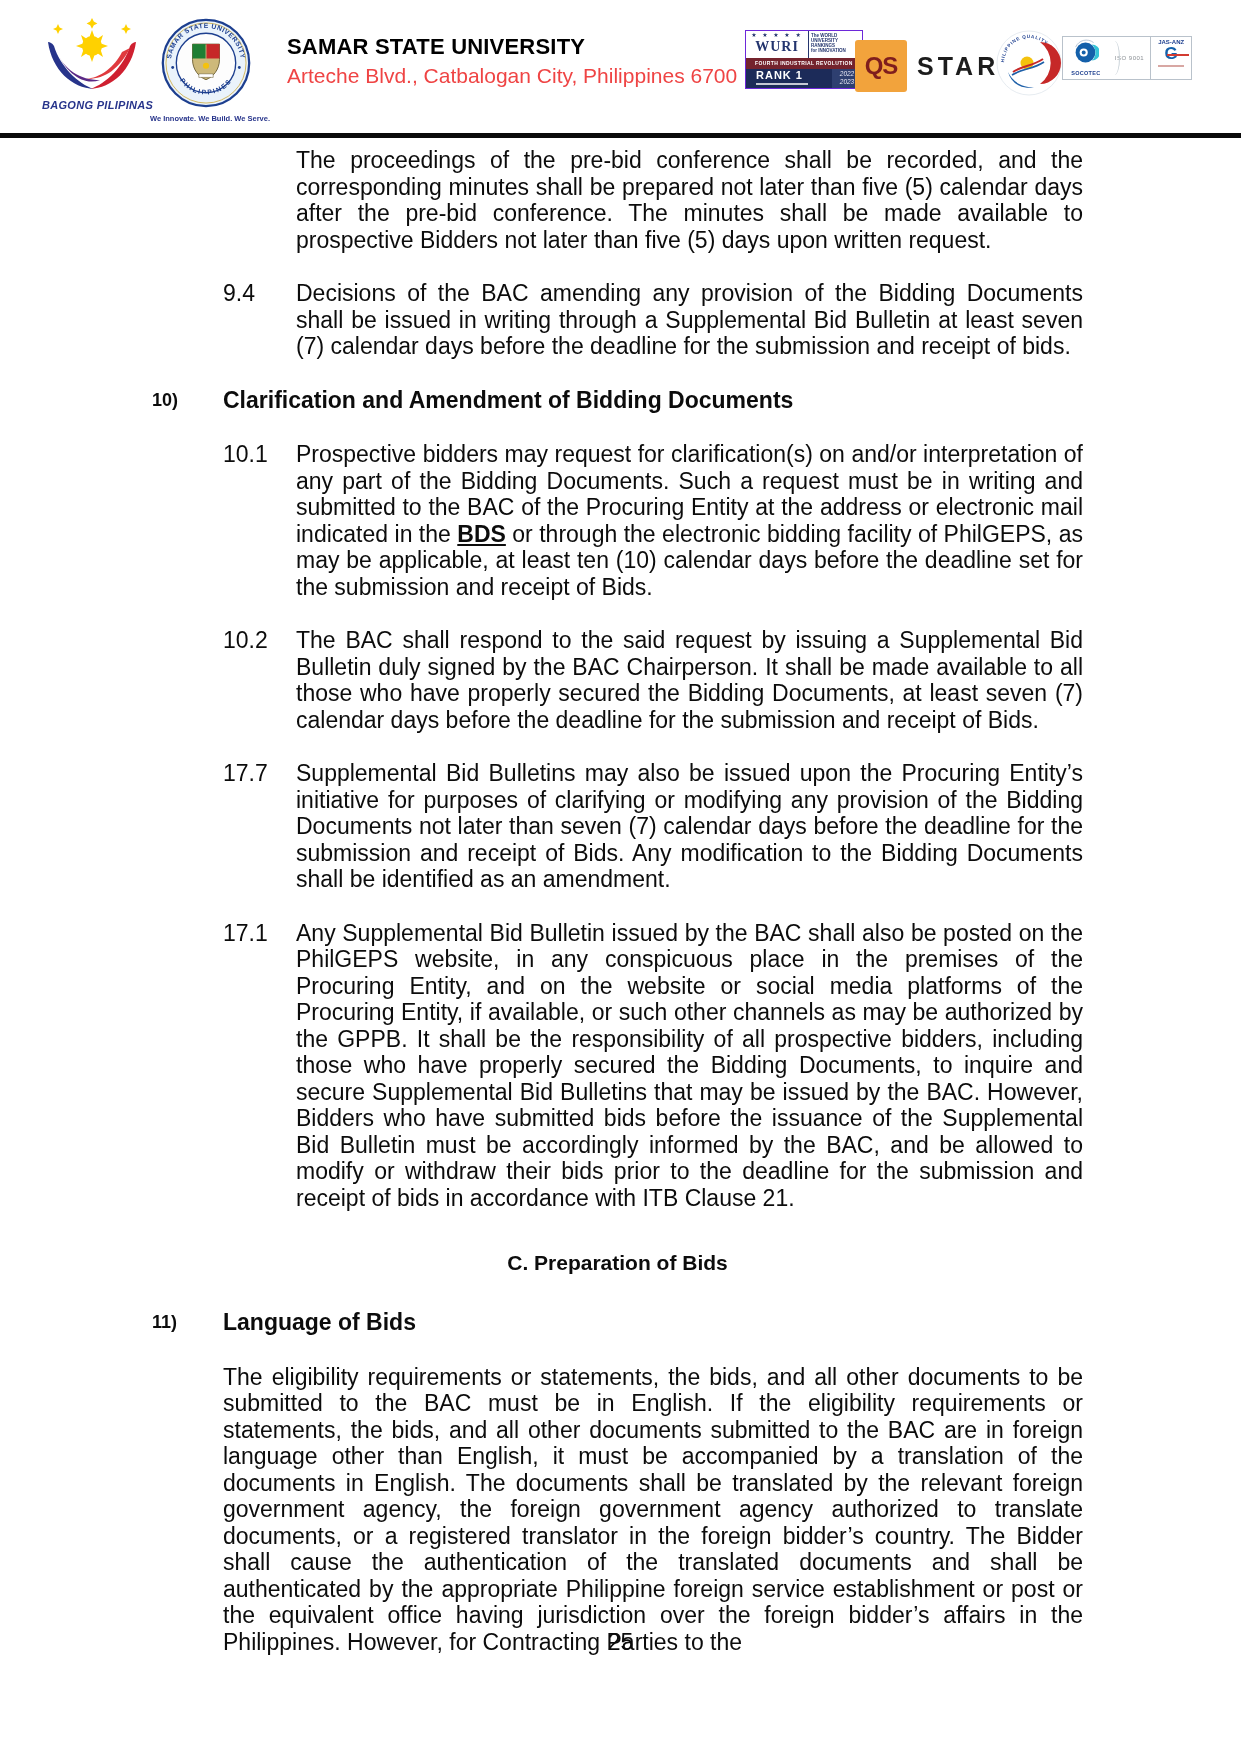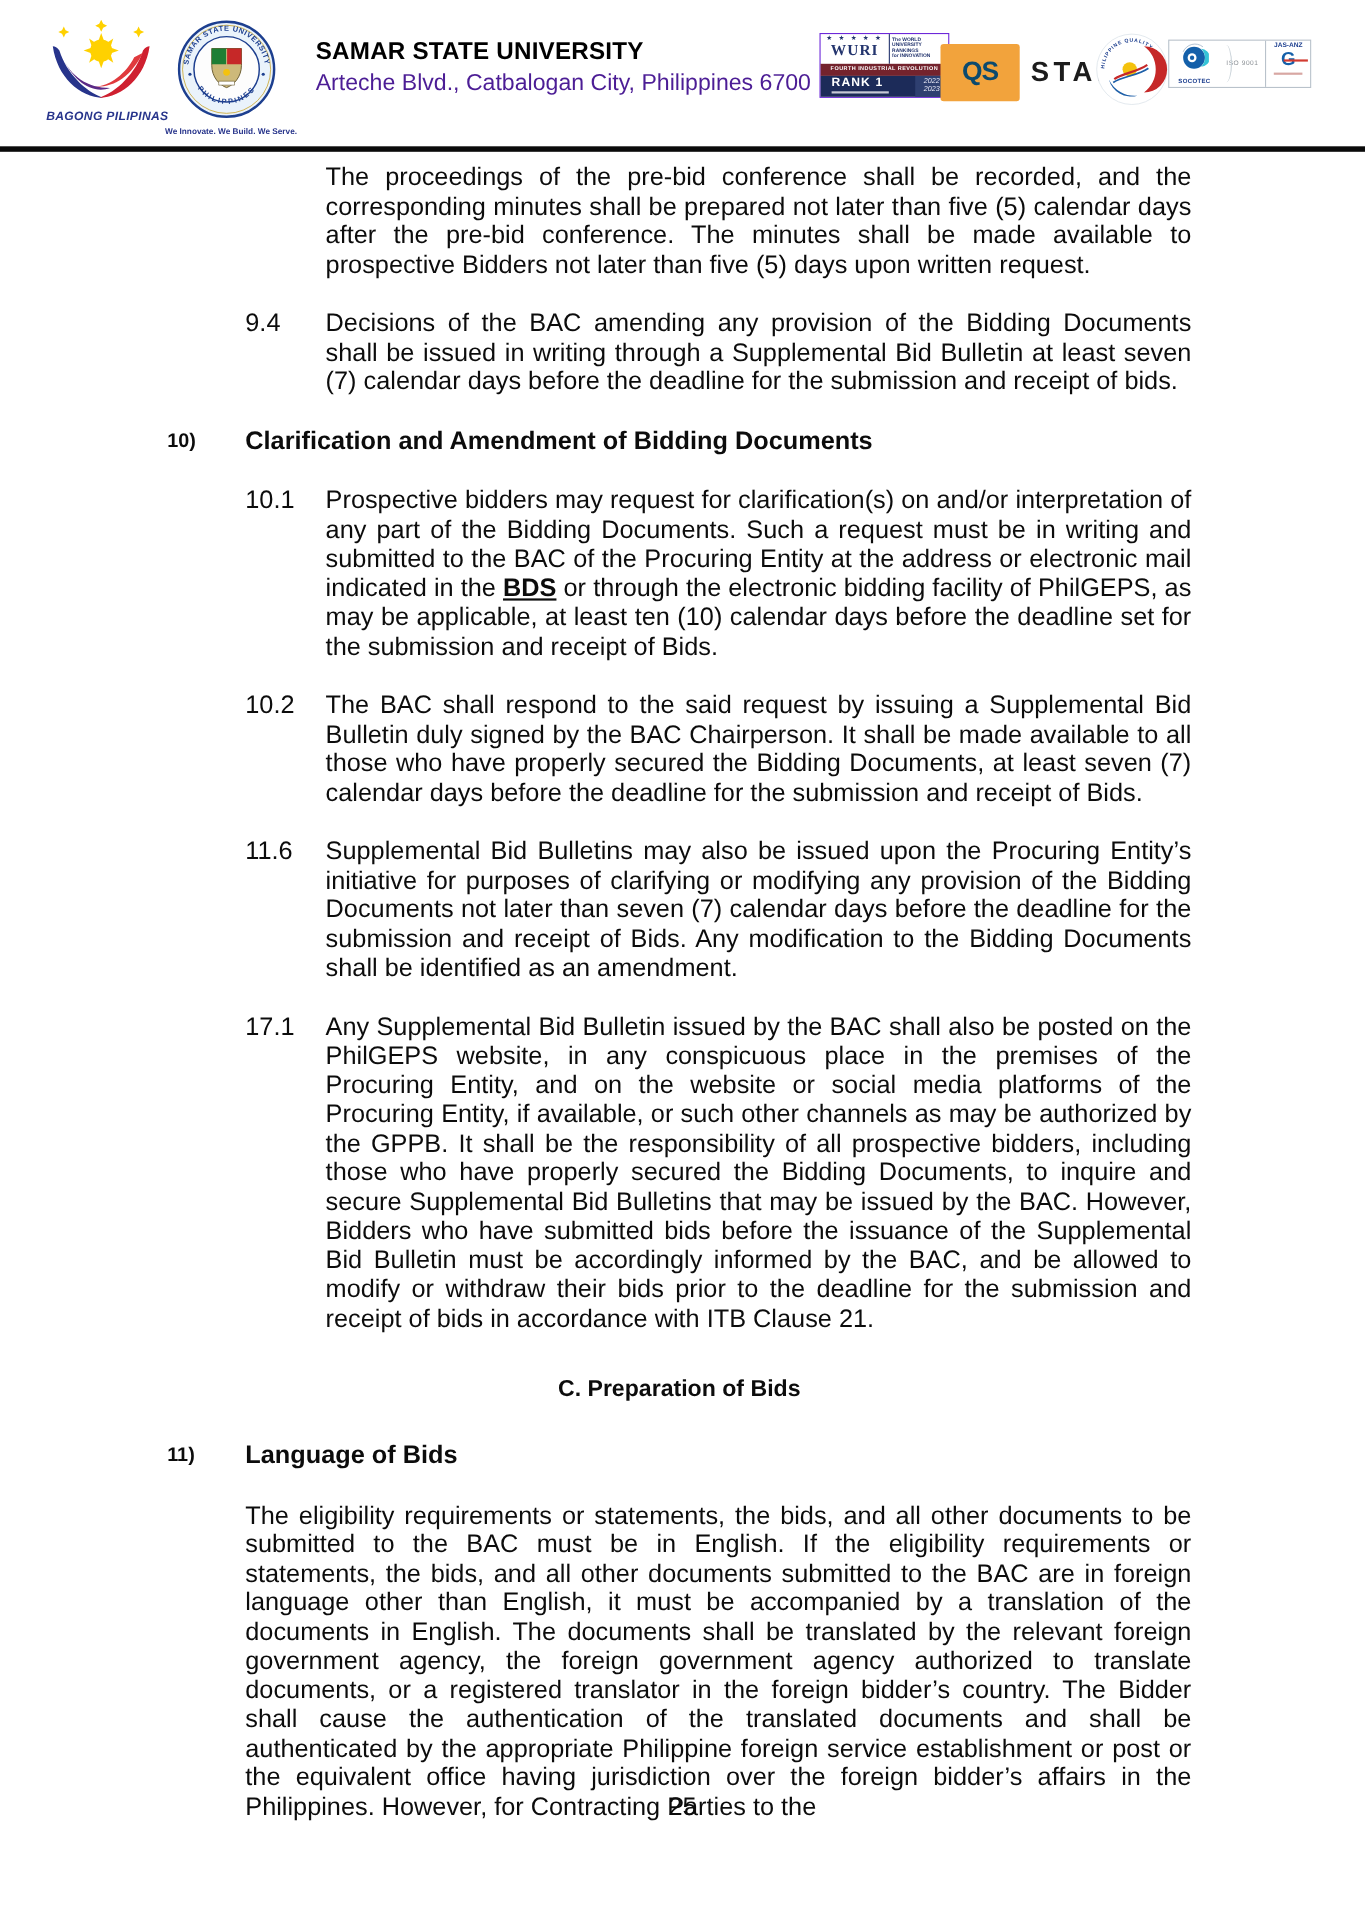--- a/index.html
+++ b/index.html
@@ -11,41 +11,41 @@
   .rule{position:absolute;left:0;top:133px;width:1241px;height:5px;background:#0a0a0a;}
 
   .bp-logo{position:absolute;left:42px;top:16px;width:100px;text-align:center;}
   .bp-text{font-size:11px;font-weight:bold;font-style:italic;color:#27348b;letter-spacing:.3px;margin-top:1px;white-space:nowrap;}
 
   .seal{position:absolute;left:150px;top:18px;width:112px;text-align:center;}
   .motto{font-size:7.5px;font-weight:bold;color:#27348b;margin-top:2px;white-space:nowrap;}
 
   .uni{position:absolute;left:287px;top:34px;}
   .uni-name{font-size:22px;font-weight:bold;color:#000;letter-spacing:.2px;}
-  .uni-addr{font-size:21px;color:#4c1d95;margin-top:4px;}
+  .uni-addr{font-size:21px;color:#ef4444;margin-top:4px;}
 
   
   .wuri{position:absolute;left:745px;top:30px;width:118px;border:1px solid #6d28d9;background:#fff;
         display:flex;flex-direction:column;box-sizing:border-box;}
   .wuri-top{display:flex;height:27px;}
   .wuri-left{width:62px;text-align:center;padding-top:1px;}
   .wuri-stars{font-size:6px;color:#24356e;letter-spacing:2px;line-height:7px;}
   .wuri-name{font-family:"Liberation Serif",serif;font-size:14px;font-weight:bold;color:#24356e;letter-spacing:1px;line-height:16px;}
   .wuri-tag{flex:1;border-left:1px solid #24356e;font-size:4.5px;line-height:5px;color:#24356e;font-weight:bold;padding:2px 0 0 2px;}
   .wuri-band{height:11px;background:#74232d;color:#fff;font-size:5px;font-weight:bold;text-align:center;line-height:11px;letter-spacing:.4px;}
   .wuri-bottom{display:flex;height:19px;background:#1c2b59;}
   .wuri-rankwrap{flex:1;padding-left:10px;}
   .wuri-rank{color:#fff;font-size:11px;font-weight:bold;letter-spacing:1px;line-height:13px;}
   .microline{width:52px;height:2px;background:rgba(255,255,255,.75);margin-top:1px;}
   .wuri-years{width:30px;background:#2e3f70;color:#e8e8f5;font-size:6.5px;line-height:8px;text-align:center;padding-top:1px;font-style:italic;}
   .pre{white-space:pre-line;}
 
   
   .qs{position:absolute;left:855px;top:40px;display:flex;align-items:center;gap:10px;}
-  .qs-sq{width:72px;height:52px;background:#f2a33c;border-radius:3px;color:#0c4a6e;
+  .qs-sq{width:52px;height:52px;background:#f2a33c;border-radius:3px;color:#7f1d1d;
          font-size:24px;font-weight:bold;display:flex;align-items:center;justify-content:center;letter-spacing:-1px;}
   .qs-stars{font-size:25px;font-weight:bold;color:#1c1c1c;letter-spacing:4px;}
 
   .pqa{position:absolute;left:996px;top:30px;width:66px;height:66px;}
 
   
   .soc{position:absolute;left:1062px;top:36px;width:130px;height:44px;border:1px solid #b9c2cb;background:#fff;
        display:flex;box-sizing:border-box;}
   .soc-left{width:46px;text-align:center;padding-top:2px;}
   .soc-name{font-size:5.5px;font-weight:bold;color:#1d3f8f;letter-spacing:.3px;}
@@ -224,21 +224,21 @@
       <div class="num">10.1</div>
       <p class="p"><span>Prospective bidders may request for clarification(s) on and/or interpretation of any part of the Bidding Documents. Such a request must be in writing and submitted to the BAC of the Procuring Entity at the address or electronic mail indicated in the </span><strong class="bds">BDS</strong><span> or through the electronic bidding facility of PhilGEPS, as may be applicable, at least ten (10) calendar days before the deadline set for the submission and receipt of Bids.</span></p>
     </div>
 
     <div class="row l2">
       <div class="num">10.2</div>
       <p class="p">The BAC shall respond to the said request by issuing a Supplemental Bid Bulletin duly signed by the BAC Chairperson. It shall be made available to all those who have properly secured the Bidding Documents, at least seven (7) calendar days before the deadline for the submission and receipt of Bids.</p>
     </div>
 
     <div class="row l2">
-      <div class="num">11.6</div>
+      <div class="num">17.7</div>
       <p class="p">Supplemental Bid Bulletins may also be issued upon the Procuring Entity’s initiative for purposes of clarifying or modifying any provision of the Bidding Documents not later than seven (7) calendar days before the deadline for the submission and receipt of Bids. Any modification to the Bidding Documents shall be identified as an amendment.</p>
     </div>
 
     <div class="row l2">
       <div class="num">17.1</div>
       <p class="p">Any Supplemental Bid Bulletin issued by the BAC shall also be posted on the PhilGEPS website, in any conspicuous place in the premises of the Procuring Entity, and on the website or social media platforms of the Procuring Entity, if available, or such other channels as may be authorized by the GPPB. It shall be the responsibility of all prospective bidders, including those who have properly secured the Bidding Documents, to inquire and secure Supplemental Bid Bulletins that may be issued by the BAC. However, Bidders who have submitted bids before the issuance of the Supplemental Bid Bulletin must be accordingly informed by the BAC, and be allowed to modify or withdraw their bids prior to the deadline for the submission and receipt of bids in accordance with ITB Clause 21.</p>
     </div>
 
     <h1 class="part-head">C. Preparation of Bids</h1>
 

